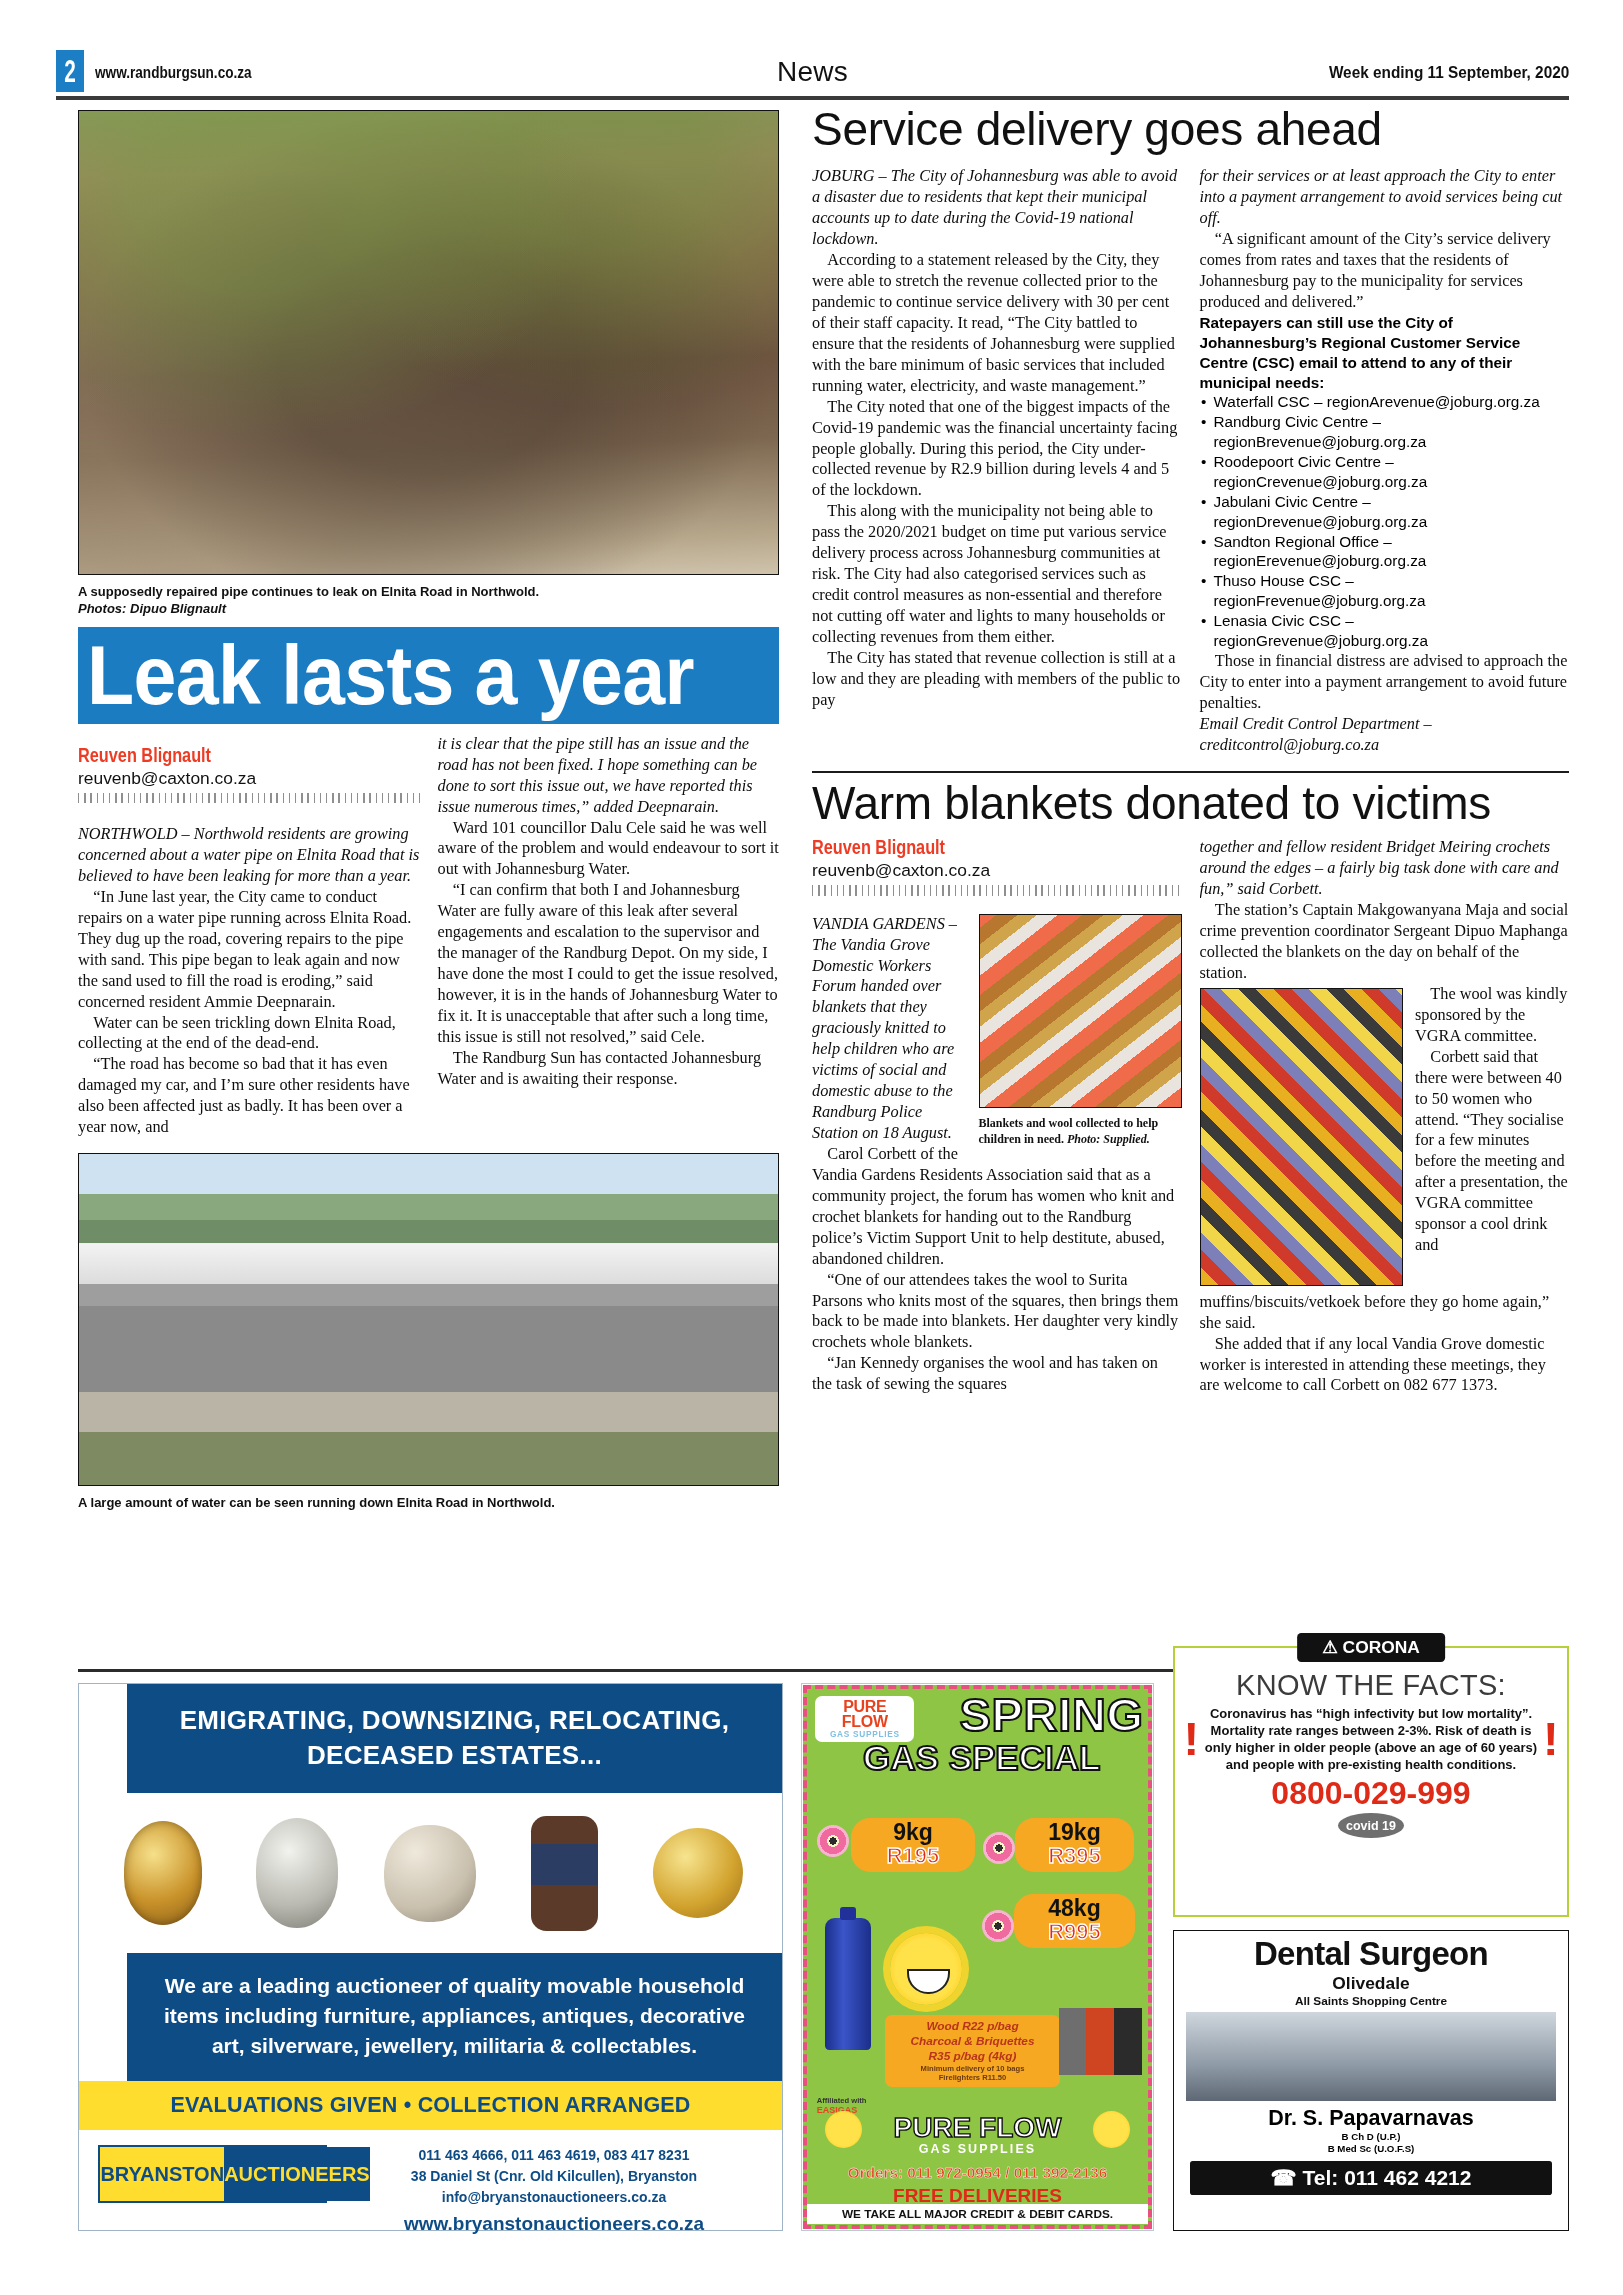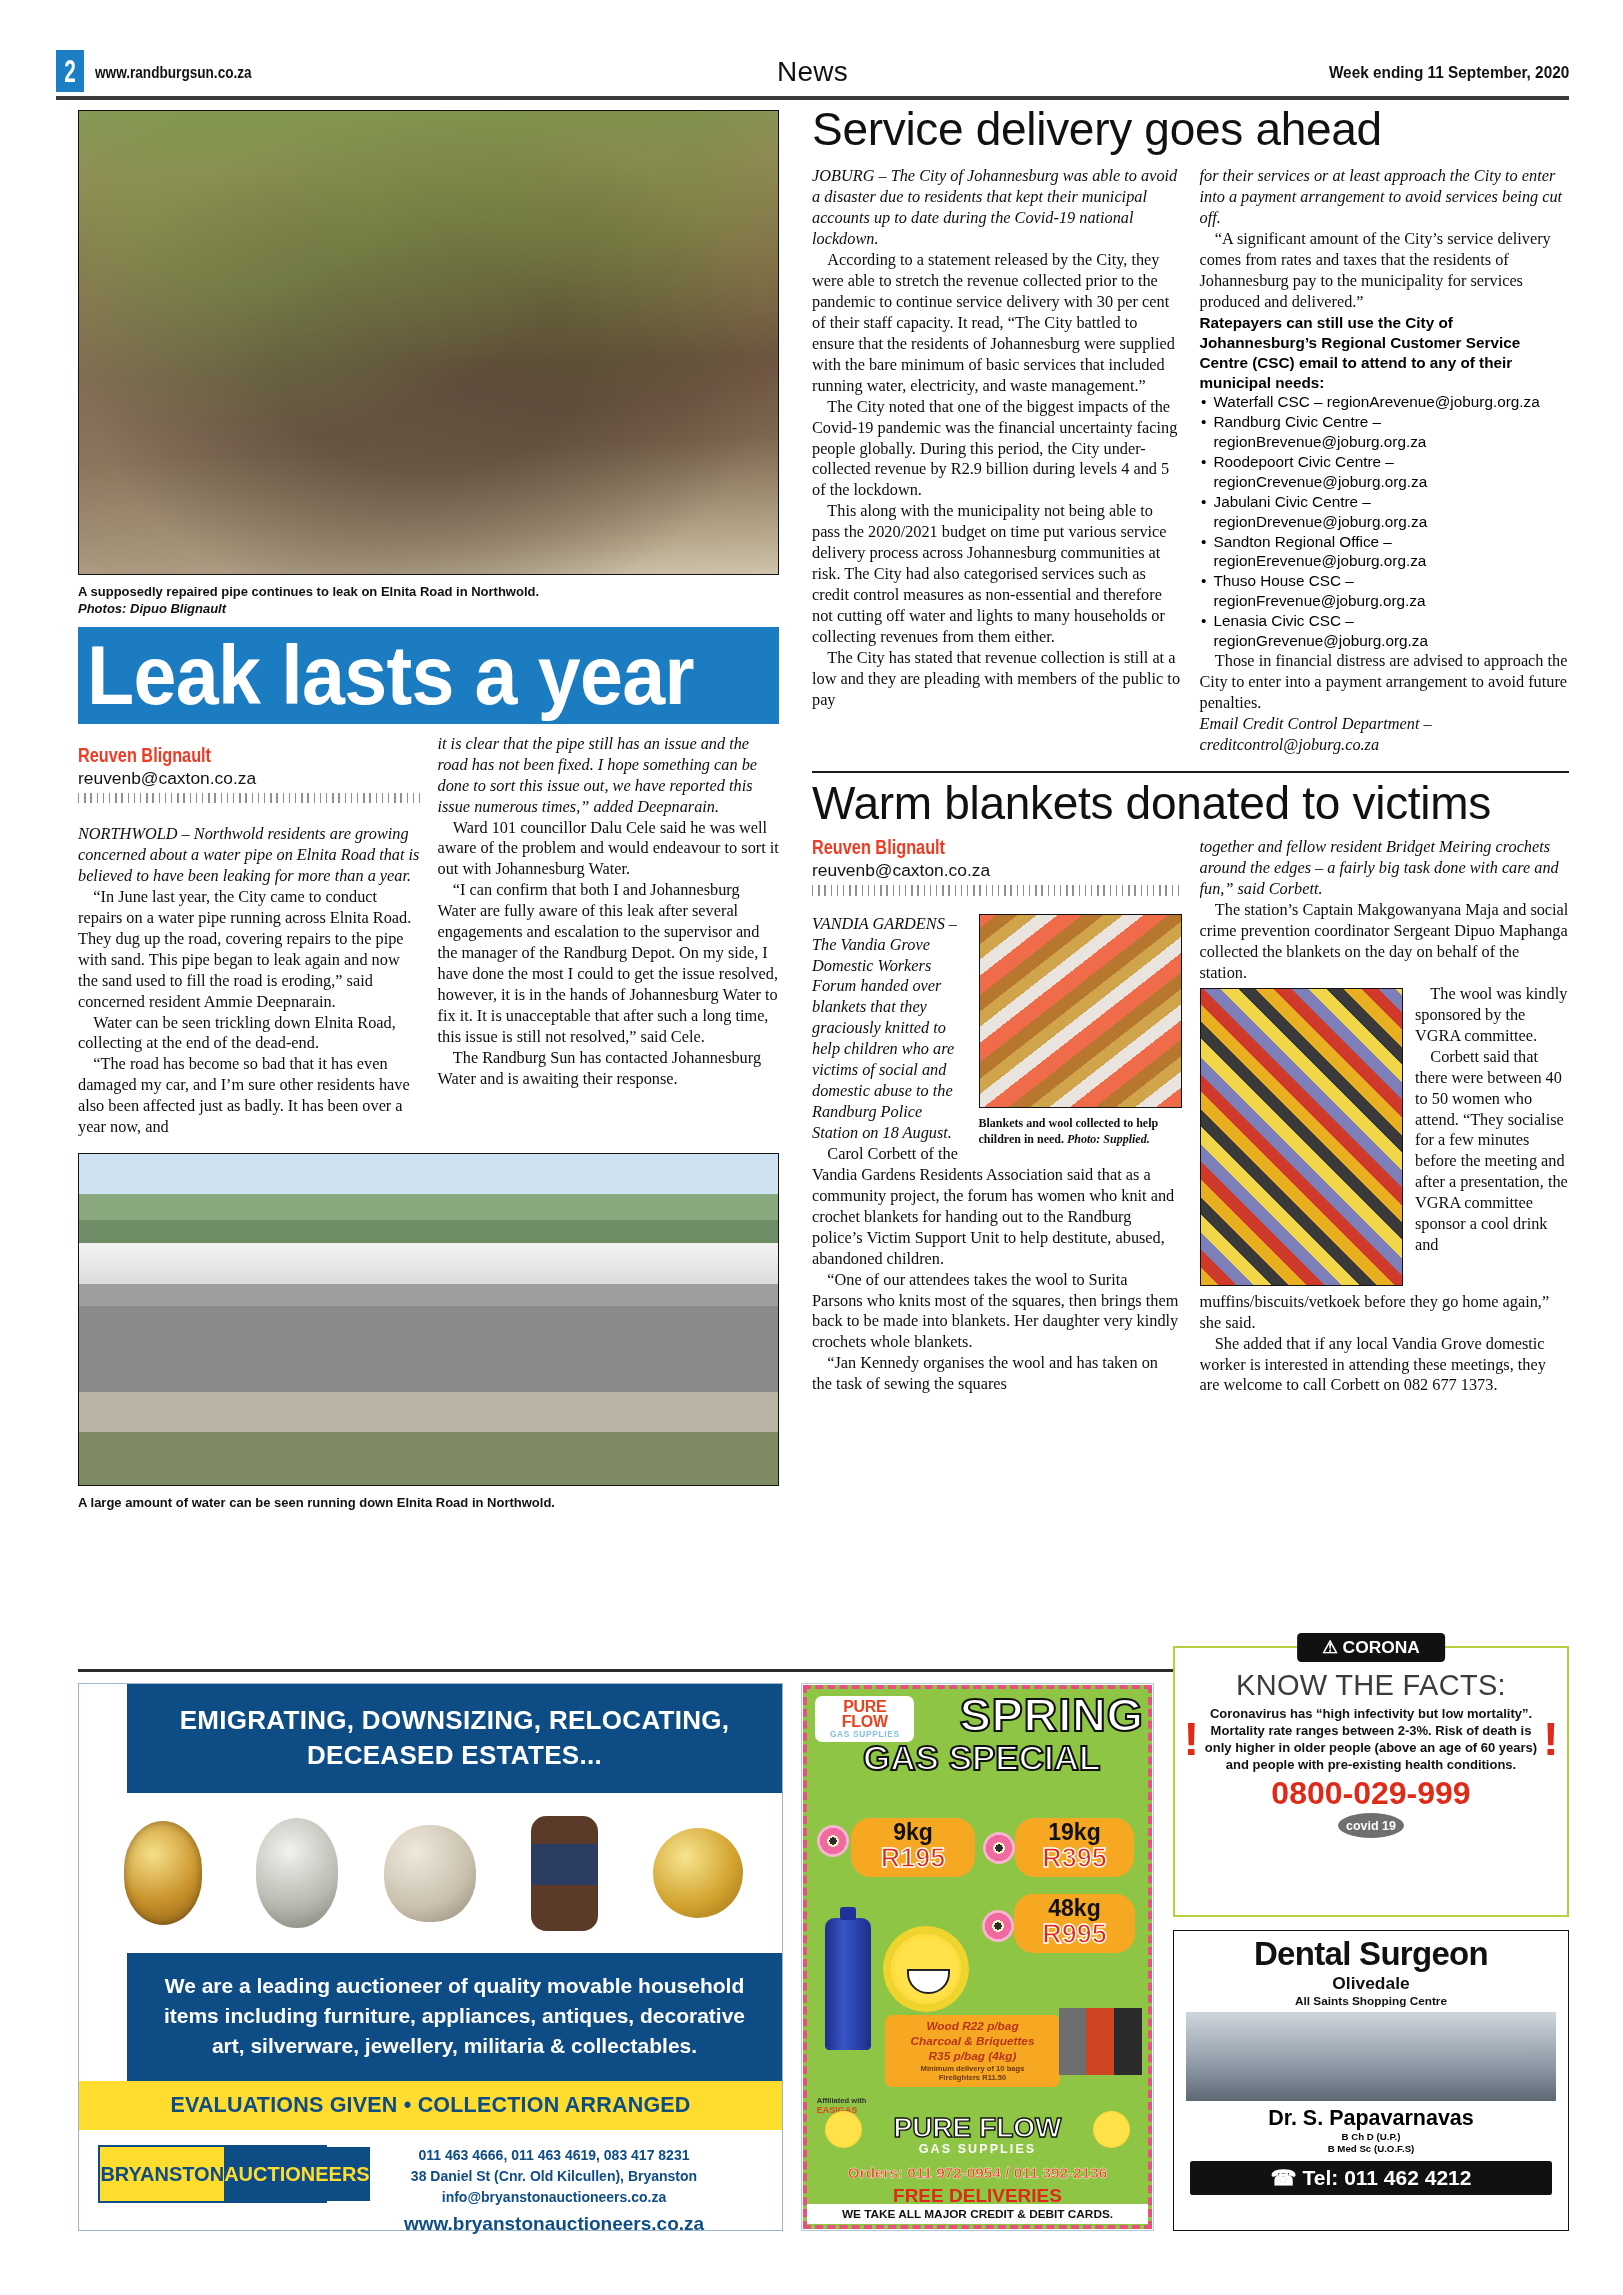--- a/index.html
+++ b/index.html
@@ -186,21 +186,21 @@
   .gas-special {
     position:absolute; left:14px; top:51px; right:5.6px;
     color:#fff; font-weight:bold; font-size:35px; line-height:1;
     text-align:center; -webkit-text-stroke:2.1px #111;
   }
   .pricepill {
     position:absolute; background:#f6a823; border-radius:19.4px;
     text-align:center; padding:2.8px 7px 5.6px;
   }
   .pricepill .kg { color:#111; font-weight:bold; font-size:23px; line-height:1.04; }
-  .pricepill .r  { color:#e02a18; font-weight:bold; font-size:27px; line-height:1; -webkit-text-stroke:1.4px #fff; }
+  .pricepill .r  { color:#e02a18; font-weight:bold; font-size:22px; line-height:1; -webkit-text-stroke:1.4px #fff; }
   .flower { position:absolute; width:32px; height:32px; border-radius:50%;
     background:radial-gradient(circle,#2b2b2b 0 16%, #f7f4c8 16% 26%, #f06aa0 26% 58%, #f9b4cf 58% 100%); }
   .cylinder { position:absolute; left:18px; top:229px; width:46px; height:132px;
     background:linear-gradient(90deg,#1b2e8a,#3a55c8 40%,#1b2e8a); border-radius:9.7px 9.7px 4.2px 4.2px; }
   .cylinder:before { content:""; position:absolute; left:15.3px; top:-11px; width:15.3px; height:12.5px; background:#22309a; border-radius:2.8px; }
   .sunface { position:absolute; left:83px; top:244px; width:72px; height:72px; border-radius:50%;
     background:radial-gradient(circle,#ffe24a 58%, #ffc107 100%);
     box-shadow:0 0 0 7px rgba(255,214,40,.85); }
   .sunface:after { content:""; position:absolute; left:16.7px; top:36px; width:39px; height:21px;
     background:#fff; border-radius:0 0 21px 21px; border:2.1px solid #222; }

